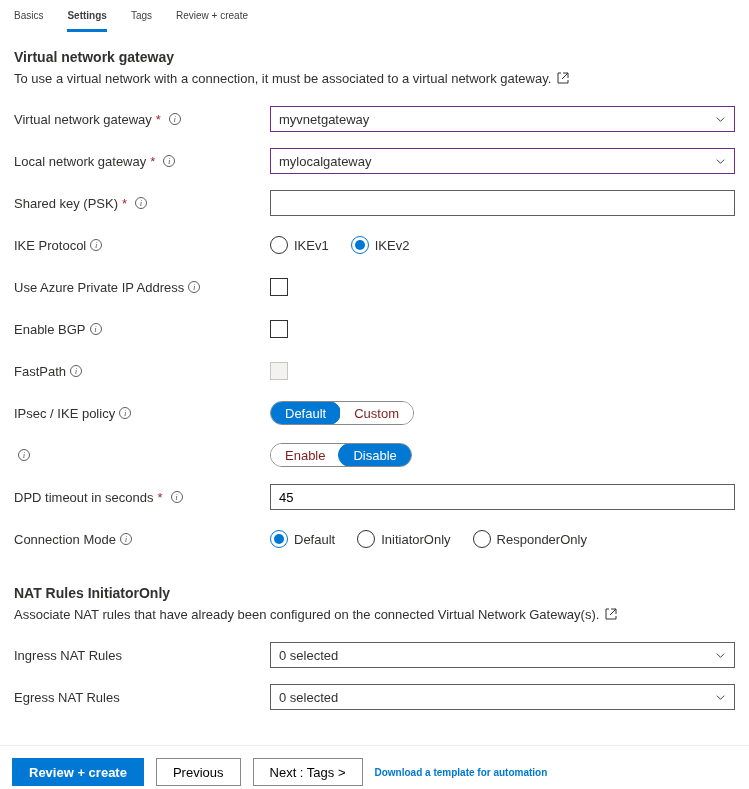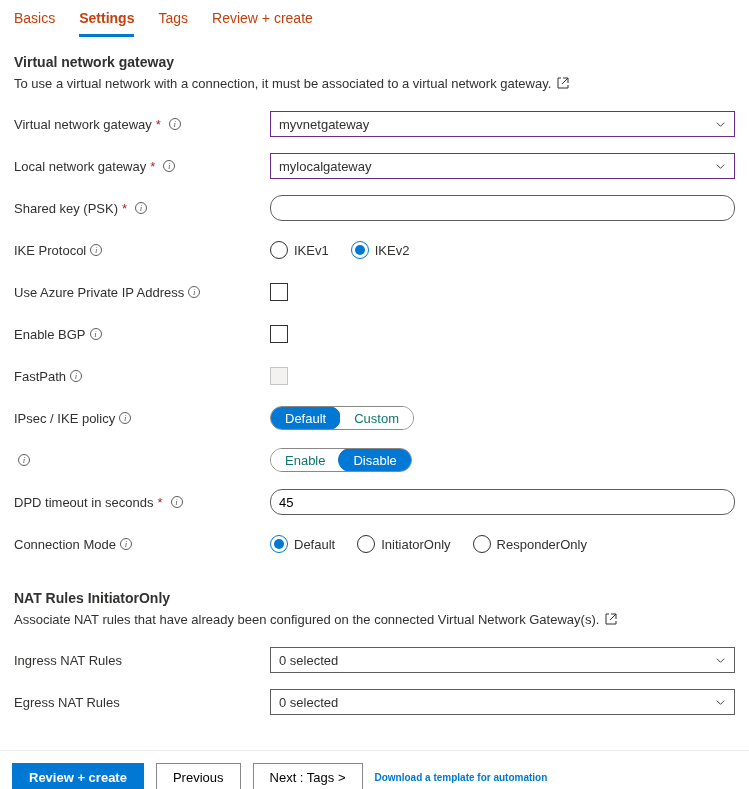--- a/index.html
+++ b/index.html
@@ -14,22 +14,22 @@
   }
   .tabs {
     display: flex;
     gap: 24px;
     padding: 6px 14px 0;
     border-bottom: 1px solid transparent;
   }
   .tab {
     padding: 4px 0 8px;
     cursor: pointer;
-    font-size: 14px;
-    color: #c2410c;
+    font-size: 10px;
+    color: #404040;
     border-bottom: 3px solid transparent;
   }
   .tab.active {
     font-weight: 600;
     border-bottom-color: #0078d4;
   }
   .section {
     padding: 16px 14px 0;
   }
   .section-title {
@@ -80,21 +80,21 @@
     border: 1px solid #605e5c;
     padding: 0 8px;
     font-size: 13px;
     display: flex;
     align-items: center;
     justify-content: space-between;
     background: #fff;
     cursor: pointer;
   }
   .select-box.highlight { border-color: #6b2e8f; }
-  .text-input { cursor: text; border-radius: 12px; }
+  .text-input { cursor: text; }
   .chevron {
     width: 11px; height: 11px; display:flex; align-items:center; justify-content:center;
   }
   .chevron svg { width:11px; height:11px; }
   .radio-group { display:flex; gap:22px; align-items:center; }
   .radio {
     display:flex; align-items:center; gap:6px; cursor:pointer; font-size:13px;
   }
   .radio-circle {
     width:18px; height:18px; border:1px solid #323130; border-radius:50%;
@@ -107,21 +107,21 @@
   .checkbox {
     width:18px; height:18px; border:1px solid #323130; background:#fff; cursor:pointer;
   }
   .checkbox.disabled { border-color:#c8c6c4; background:#f3f2f1; cursor:not-allowed; }
   .pill-toggle {
     display:inline-flex; border:1px solid #8a8886; border-radius:14px; overflow:hidden;
     height:24px; align-items:stretch;
   }
   .pill-opt {
     padding:0 14px; display:flex; align-items:center; font-size:13px; cursor:pointer;
-    background:#fff; color:#0f766e;
+    background:#fff; color:#7f1d1d;
   }
   .pill-opt.selected {
     background:#0078d4; color:#fff; border-radius:14px; margin:-1px;
     border:1px solid #0078d4;
   }
   .footer {
     position: relative;
     margin-top: 34px;
     border-top: 1px solid #edebe9;
     padding: 12px 12px;

